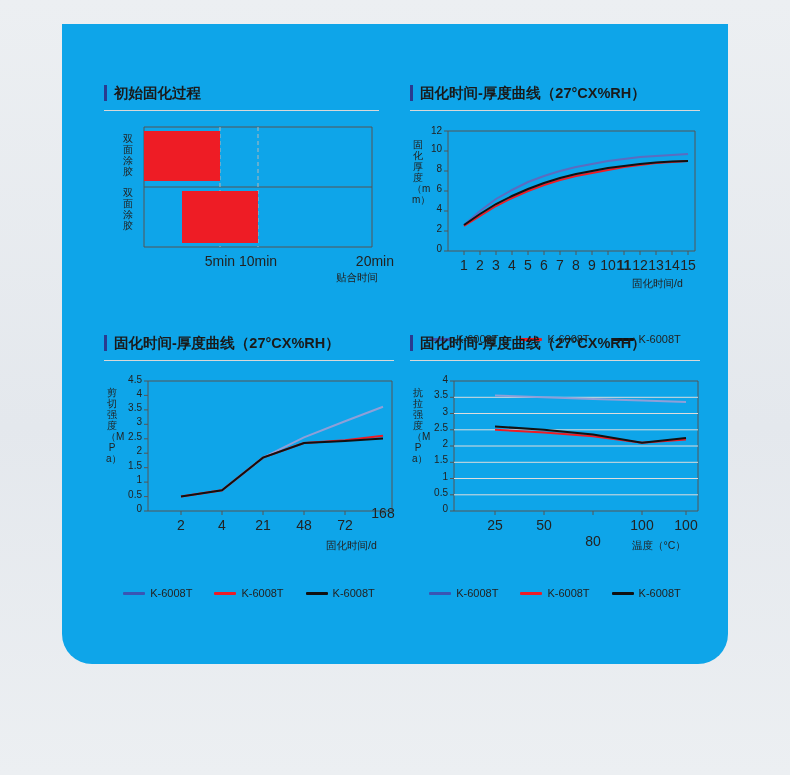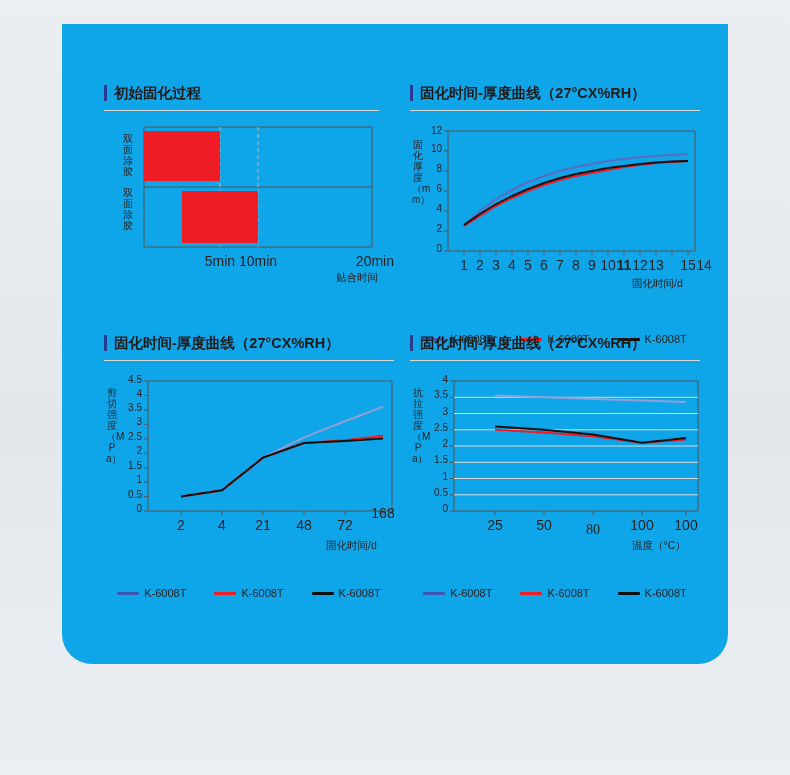--- a/index.html
+++ b/index.html
@@ -53,21 +53,21 @@
     height: 1px;
     background: #d8d8d8;
     margin-top: 8px;
   }
   .chart-area {
     position: relative;
   }
   .legend {
     display: flex;
     justify-content: center;
-    gap: 28px;
+    gap: 22px;
     font-size: 11px;
     color: #222;
     margin-top: 6px;
   }
   .legend-item {
     display: flex;
     align-items: center;
     gap: 5px;
     white-space: nowrap;
   }
@@ -209,21 +209,21 @@
       <div class="tick-x" style="left:92px; top:130px; width:20px;">4</div>
       <div class="tick-x" style="left:108px; top:130px; width:20px;">5</div>
       <div class="tick-x" style="left:124px; top:130px; width:20px;">6</div>
       <div class="tick-x" style="left:140px; top:130px; width:20px;">7</div>
       <div class="tick-x" style="left:156px; top:130px; width:20px;">8</div>
       <div class="tick-x" style="left:172px; top:130px; width:20px;">9</div>
       <div class="tick-x" style="left:188px; top:130px; width:20px;">10</div>
       <div class="tick-x" style="left:204px; top:130px; width:20px;font-weight:bold;">11</div>
       <div class="tick-x" style="left:220px; top:130px; width:20px;">12</div>
       <div class="tick-x" style="left:236px; top:130px; width:20px;">13</div>
-      <div class="tick-x" style="left:252px; top:130px; width:20px;padding-left:32px;">14</div>
+      <div class="tick-x" style="left:252px; top:130px; width:20px;">14</div>
       <div class="tick-x" style="left:268px; top:130px; width:20px;">15</div>
 
       <div class="axis-xlabel" style="left:222px; top:150px;">固化时间/d</div>
     </div>
 
     <div class="legend" style="margin-top:6px;">
       <div class="legend-item">
         <span class="legend-swatch" style="background:#3a55b4;"></span>
         <span>K-6008T</span>
       </div>
@@ -372,21 +372,21 @@
       <div class="tick-y" style="left:18px; top:94px; width:20px;">1</div>
       <div class="tick-y" style="left:14px; top:77px; width:24px;">1.5</div>
       <div class="tick-y" style="left:18px; top:61px; width:20px;">2</div>
       <div class="tick-y" style="left:14px; top:45px; width:24px;">2.5</div>
       <div class="tick-y" style="left:18px; top:29px; width:20px;">3</div>
       <div class="tick-y" style="left:14px; top:12px; width:24px;">3.5</div>
       <div class="tick-y" style="left:18px; top:-3px; width:20px;">4</div>
 
       <div class="tick-x" style="left:70px; top:140px; width:30px;">25</div>
       <div class="tick-x" style="left:119px; top:140px; width:30px;">50</div>
-      <div class="tick-x" style="left:168px; top:145px; width:30px;font-family:Liberation Serif, serif;">80</div>
+      <div class="tick-x" style="left:168px; top:156px; width:30px;">80</div>
       <div class="tick-x" style="left:217px; top:140px; width:30px;">100</div>
       <div class="tick-x" style="left:261px; top:140px; width:30px;">100</div>
 
       <div class="axis-xlabel" style="left:222px; top:162px;">温度（°C）</div>
     </div>
 
     <div class="legend" style="margin-top:10px;">
       <div class="legend-item">
         <span class="legend-swatch" style="background:#3a55b4;"></span>
         <span>K-6008T</span>

